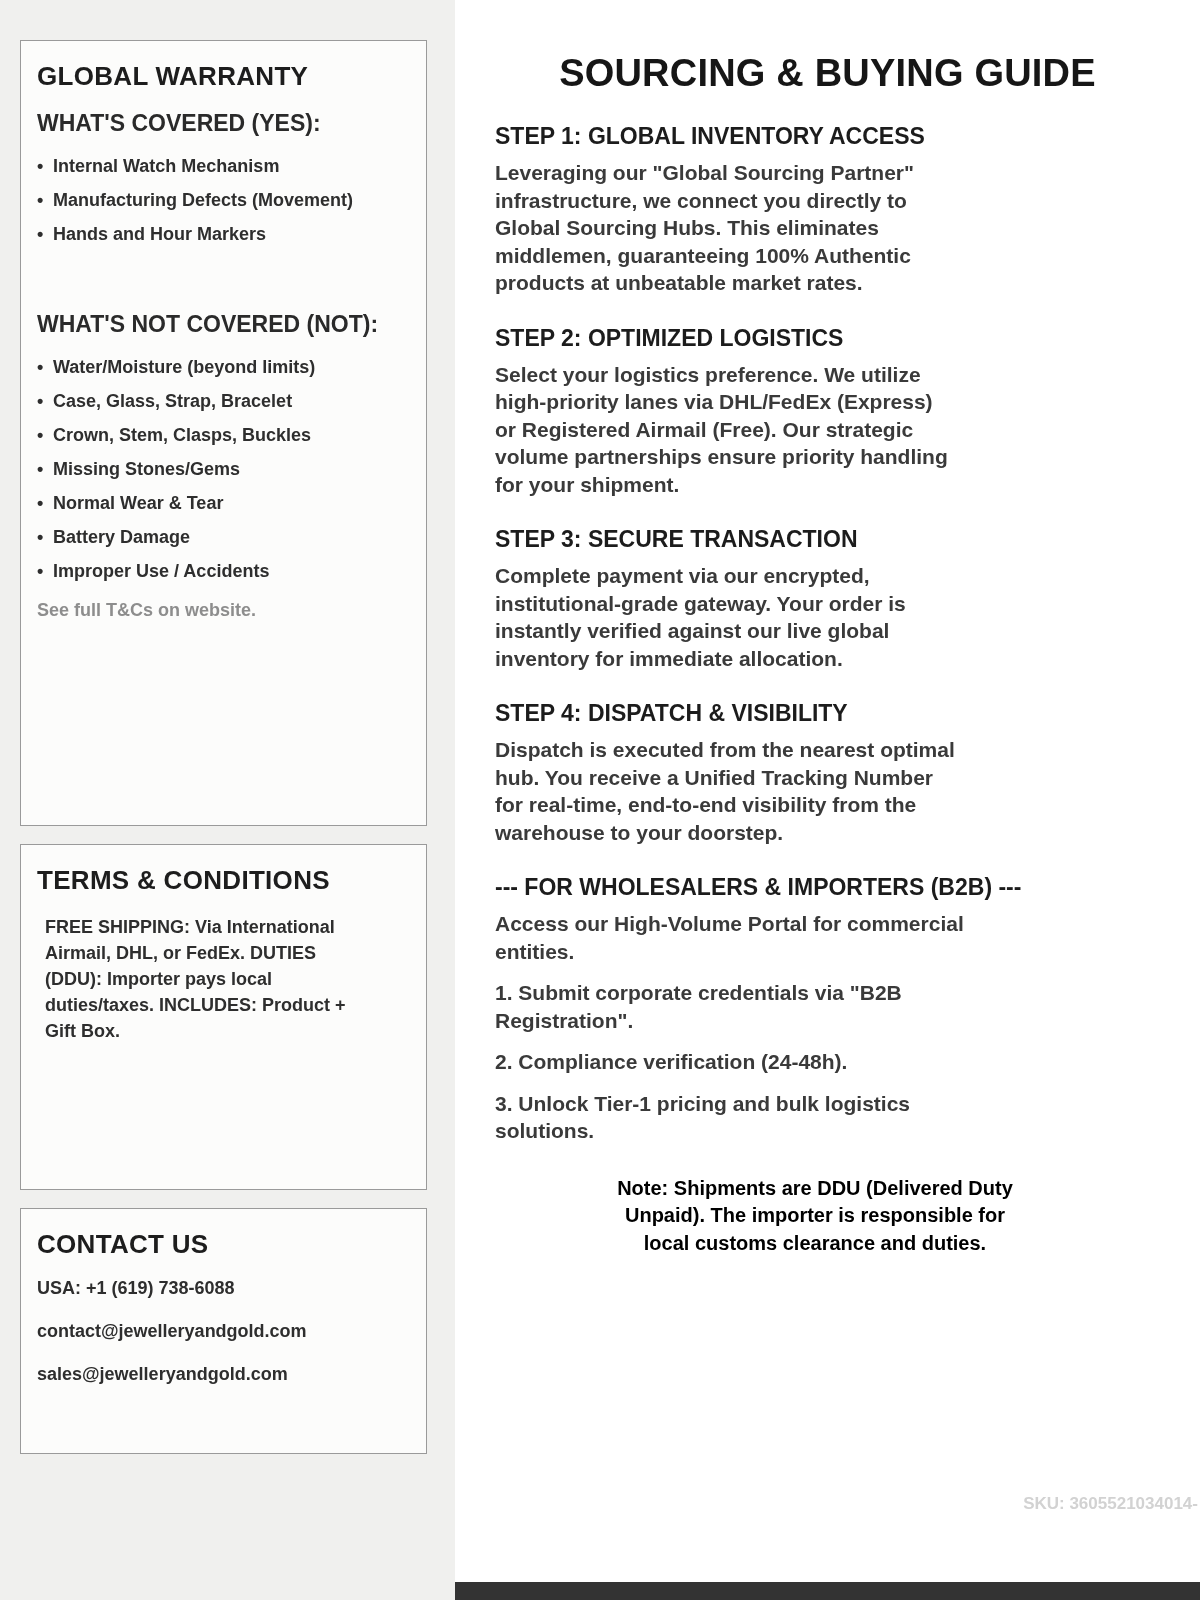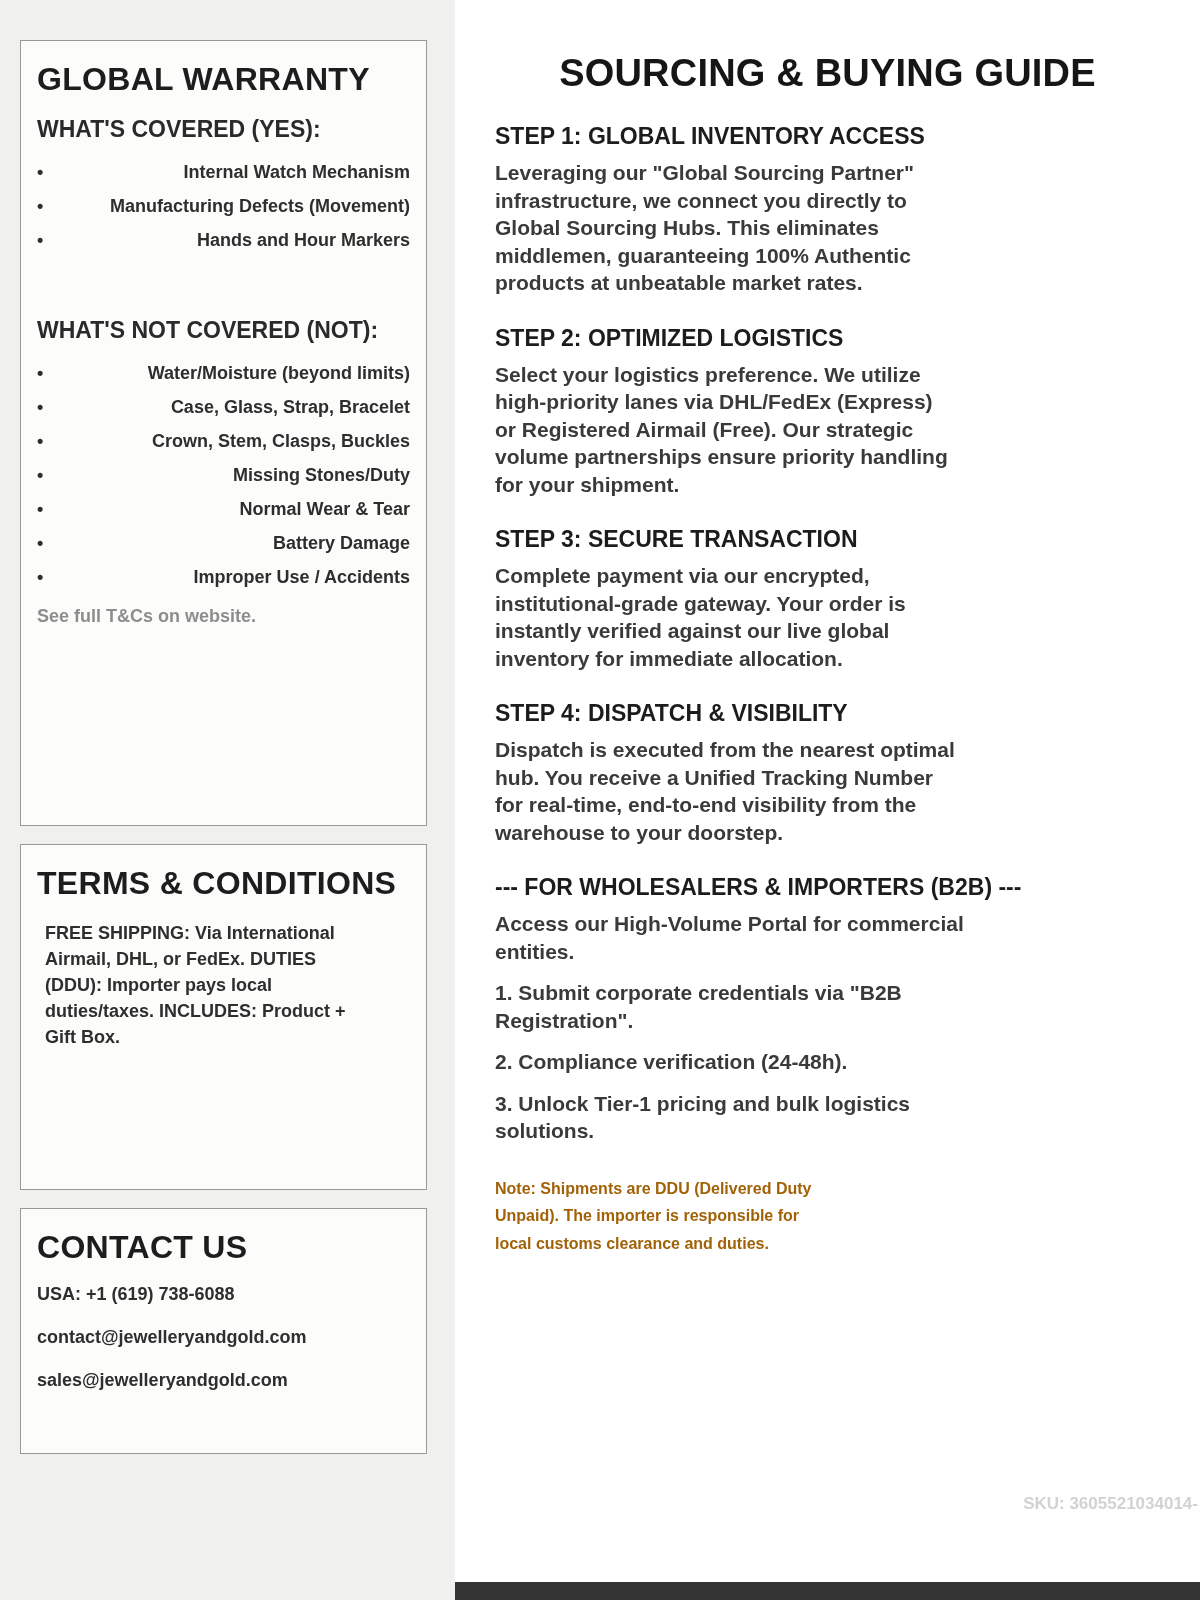--- a/index.html
+++ b/index.html
@@ -30,36 +30,36 @@
     border: 1px solid #9a9a9a;
     box-sizing: border-box;
     padding: 20px 16px 20px 16px;
     margin-bottom: 18px;
   }
   .side-box.warranty { min-height: 786px; }
   .side-box.terms    { min-height: 346px; }
   .side-box.contact  { min-height: 246px; }
 
   .side-title {
-    font-size: 32px;
+    font-size: 26px;
     font-weight: bold;
     color: #1d1d1d;
     letter-spacing: 0.3px;
     margin: 0 0 18px 0;
   }
   .side-subheading {
     font-size: 23px;
     font-weight: bold;
     color: #2a2a2a;
     margin: 0 0 12px 0;
   }
   .side-subheading.second { margin-top: 60px; }
   ul.bullet-list {
     list-style: none;
-    margin: 0; padding: 0; text-align: right;
+    margin: 0; padding: 0;
   }
   ul.bullet-list li {
     font-size: 18px;
     font-weight: 600;
     color: #2e2e2e;
     line-height: 34px;
     padding-left: 16px;
     position: relative;
   }
   ul.bullet-list li::before {
@@ -123,27 +123,28 @@
   .b2b-item {
     font-size: 21px;
     font-weight: 700;
     color: #3a3a3a;
     line-height: 27.5px;
     white-space: pre-line;
     margin: 14px 0 0 0;
     max-width: 640px;
   }
   .b2b-note {
-    font-size: 16px;
-    font-weight: 600;
-    color: #a16207;
+    font-size: 20px;
+    font-weight: 600;
+    color: #000000;
     line-height: 27.5px;
     white-space: pre-line;
     margin: 30px 0 0 0;
     max-width: 640px;
+    text-align: center;
   }
 
   
   .sku {
     position: absolute;
     top: 1494px;
     right: 2px;
     font-size: 17px;
     font-weight: bold;
     color: #d2d2d2;
@@ -171,21 +172,21 @@
         <li>Internal Watch Mechanism</li>
         <li>Manufacturing Defects (Movement)</li>
         <li>Hands and Hour Markers</li>
       </ul>
 
       <h3 class="side-subheading second">WHAT'S NOT COVERED (NOT):</h3>
       <ul class="bullet-list">
         <li>Water/Moisture (beyond limits)</li>
         <li>Case, Glass, Strap, Bracelet</li>
         <li>Crown, Stem, Clasps, Buckles</li>
-        <li>Missing Stones/Duty</li>
+        <li>Missing Stones/Gems</li>
         <li>Normal Wear &amp; Tear</li>
         <li>Battery Damage</li>
         <li>Improper Use / Accidents</li>
       </ul>
 
       <p class="side-footnote">See full T&amp;Cs on website.</p>
     </section>
 
     <section class="side-box terms">
       <h2 class="side-title">TERMS &amp; CONDITIONS</h2>

